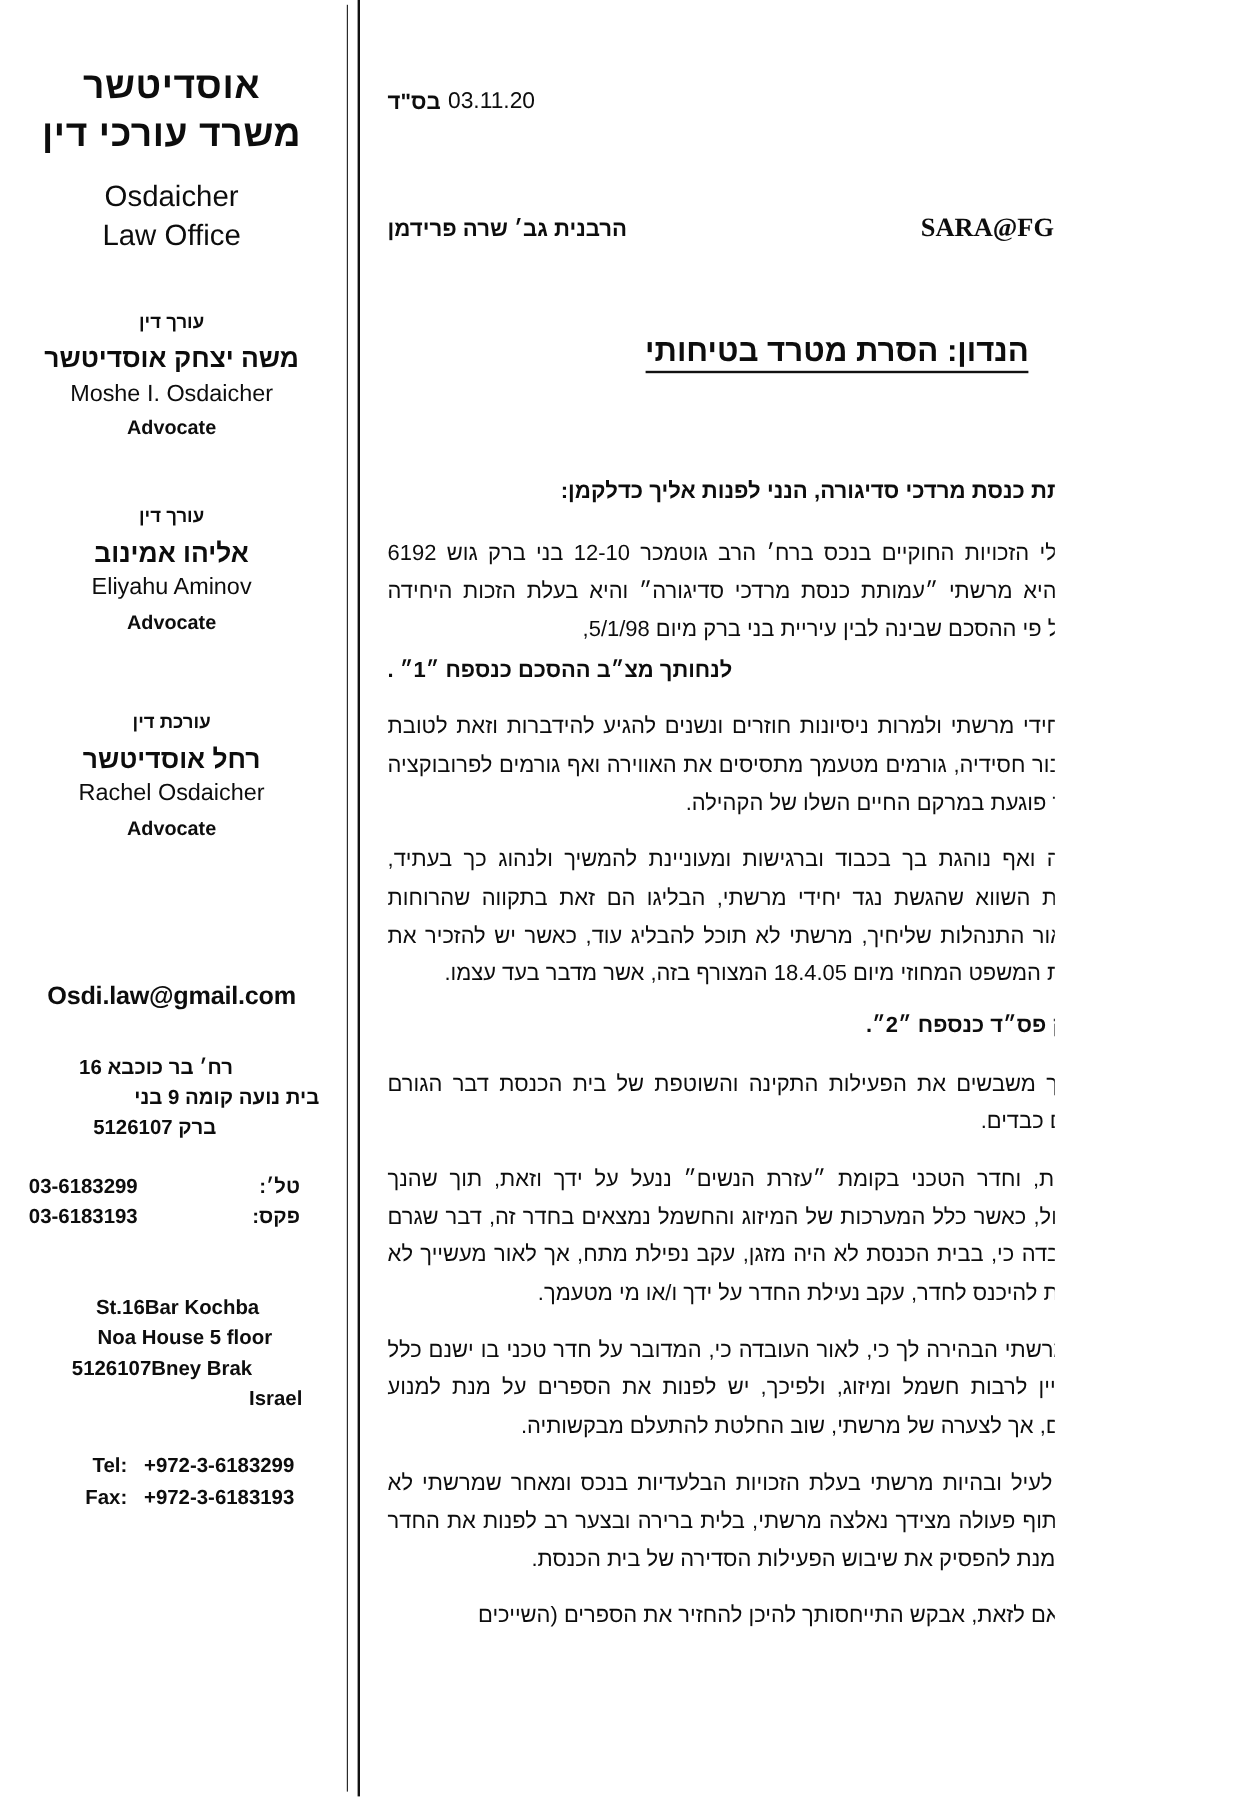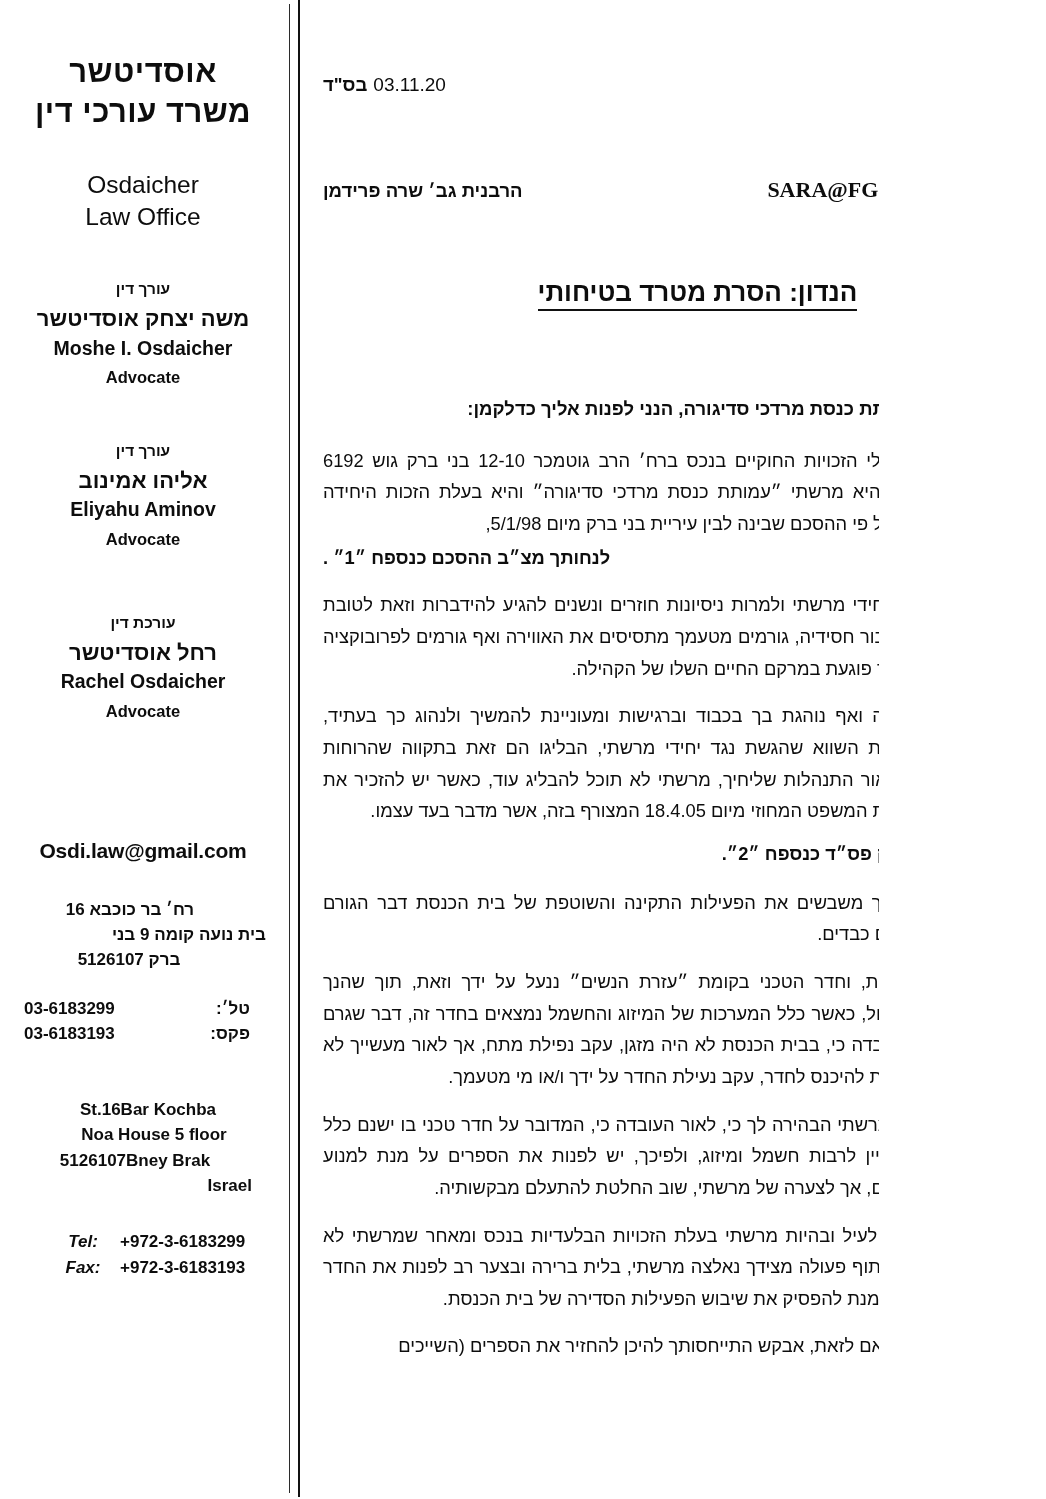--- a/index.html
+++ b/index.html
@@ -59,21 +59,21 @@
     line-height: 1.28;
     direction: rtl;
     margin-top: 52px;
     letter-spacing: 0.5px;
   }
   .lh-heb-title .l2 { display: block; }
   .lh-en-title {
     font-size: 24.5px;
     font-weight: 400;
     line-height: 1.3;
-    margin-top: 38px;
+    margin-top: 18px;
   }
   .lh-en-title .l2 { display: block; }
 
   .person {
     margin-top: 34px;
   }
   .person.p1 { margin-top: 44px; }
   .person.p2 { margin-top: 52px; }
   .person.p3 { margin-top: 62px; }
 
@@ -85,21 +85,21 @@
   }
   .p-heb-name {
     direction: rtl;
     font-size: 22px;
     font-weight: 700;
     line-height: 1.42;
     margin-top: 3px;
   }
   .p-en-name {
     font-size: 19.5px;
-    font-weight: 700;
+    font-weight: 400;
     line-height: 1.3;
     margin-top: 1px;
   }
   .p-en-role {
     font-size: 16.5px;
     font-weight: 700;
     margin-top: 7px;
   }
 
   .lh-email {
@@ -155,21 +155,21 @@
     font-size: 17px;
     font-weight: 700;
     line-height: 1.52;
     margin-top: 30px;
     padding: 0 14px 0 50px;
   }
   .phe-row {
     display: flex;
     gap: 14px;
   }
-  .phe-lbl { width: 46px; text-align: center; font-style: italic; }
+  .phe-lbl { width: 46px; text-align: right; }
   .phe-val { white-space: nowrap; }
 
   
   .body-col {
     position: absolute;
     left: 305px;
     top: 0;
     width: 741px;
     height: 1499px;
     box-sizing: border-box;

